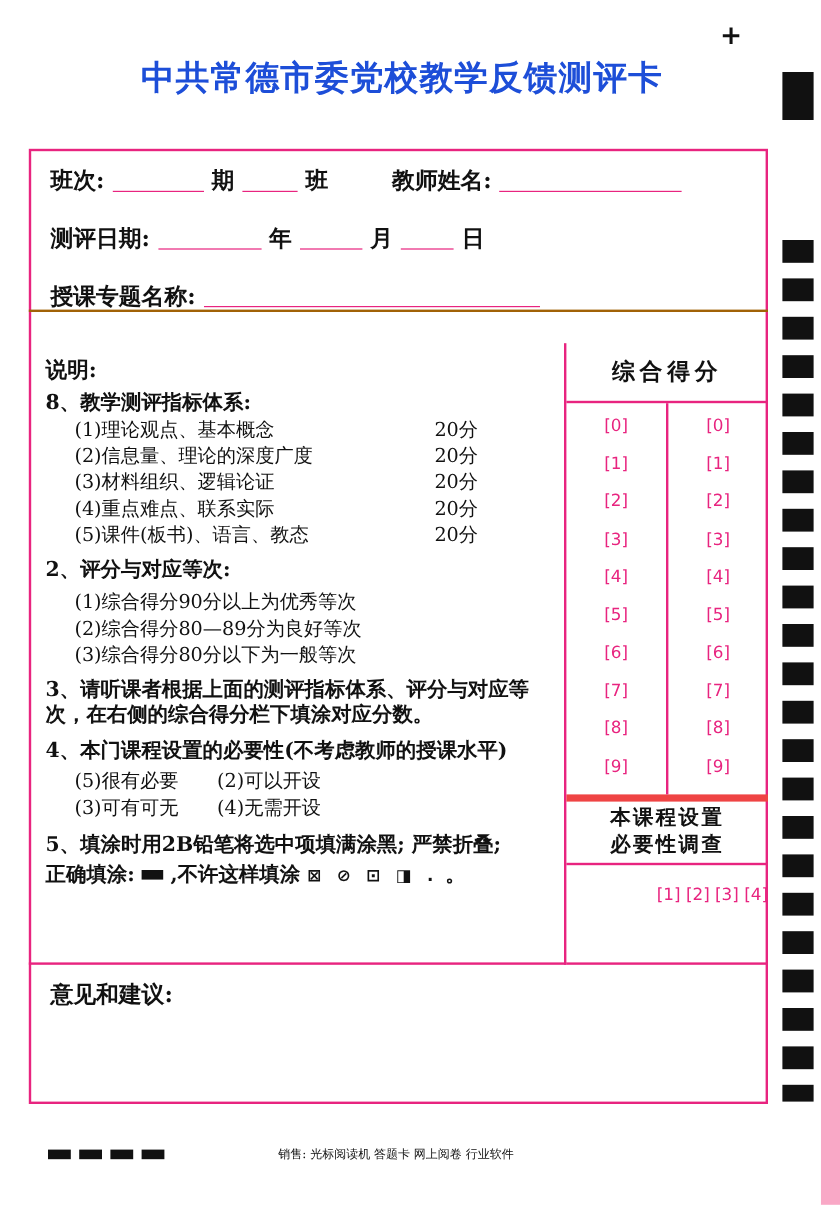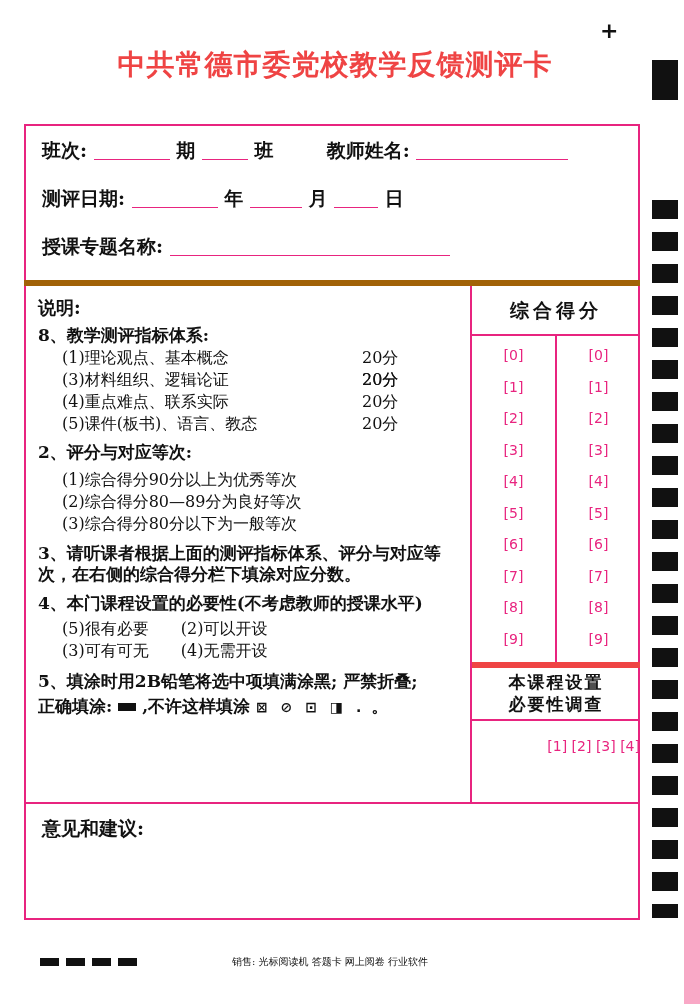--- a/index.html
+++ b/index.html
@@ -33,39 +33,39 @@
   }
   .tmark.small{height:14px;}
   .bmark{position:absolute;bottom:38px;width:19px;height:8px;background:#111;}
 
   .title{
     position:absolute;left:40px;top:46px;width:590px;
     text-align:center;
     font-family:"DejaVu Serif","Liberation Serif",serif;
     font-weight:bold;
     font-size:28px;
-    color:#ef4444;
+    color:#1d4ed8;
     letter-spacing:1px;
   }
   .plus{
     position:absolute;left:600px;top:18px;
     font-size:22px;color:#111;font-weight:bold;
   }
   
   .frame{
     position:absolute;left:24px;top:124px;
     width:616px;height:796px;
     border:2px solid #e8247f;
     box-sizing:border-box;
   }
   
   .hdr{
-    position:absolute;left:24px;top:124px;width:616px;height:162px;
+    position:absolute;left:24px;top:124px;width:616px;height:136px;
     box-sizing:border-box;
-    border-bottom:6px solid #a16207;
+    border-bottom:2px solid #a16207;
   }
   .hrow{position:absolute;left:18px;color:#111;font-size:19px;
         font-family:"DejaVu Serif","Liberation Serif",serif;font-weight:bold;
         white-space:nowrap;}
   .ul{display:inline-block;border-bottom:1.5px solid #e8247f;height:18px;vertical-align:-3px;}
 
   
   .instr{
     position:absolute;left:24px;top:286px;width:448px;height:518px;
     box-sizing:border-box;
@@ -216,20 +216,21 @@
   </div>
 
   <div class="instr">
     <div class="h">说明:</div>
     <div class="l1">8、教学测评指标体系:</div>
     <div class="l2">
       <span>(1)理论观点、基本概念</span>
       <span class="score">20分</span>
     </div>
     <div class="l2">
+      <span>(2)信息量、理论的深度广度</span>
       <span class="score">20分</span>
     </div>
     <div class="l2">
       <span>(3)材料组织、逻辑论证</span>
       <span class="score">20分</span>
     </div>
     <div class="l2">
       <span>(4)重点难点、联系实际</span>
       <span class="score">20分</span>
     </div>

